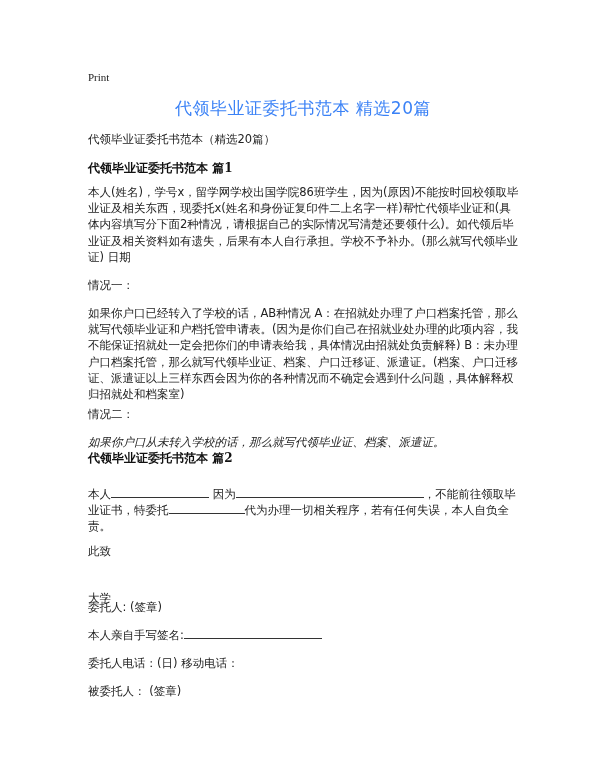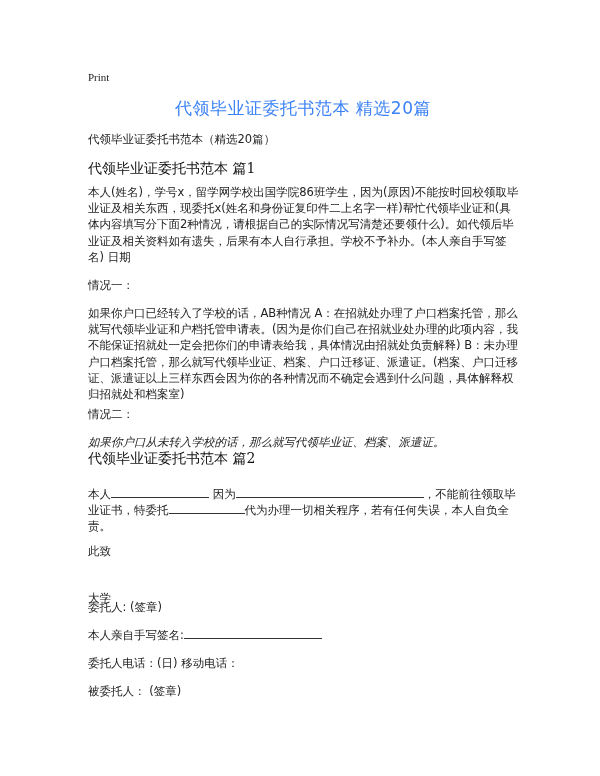--- a/index.html
+++ b/index.html
@@ -2,36 +2,36 @@
 <html><head>
   <meta charset="utf-8">
   <style>
     html, body { margin: 0; padding: 0; background: #ffffff; }
     body { width: 600px; height: 776px; overflow: hidden; position: relative;
            font-family: "DejaVu Sans", "Liberation Sans", sans-serif; color: #111; }
     .page { position: absolute; left: 88px; top: 0; width: 430px; }
     .print { position: absolute; top: 71px; left: 0; font-family: "Liberation Serif", "DejaVu Serif", serif; font-size: 11px; color: #222; }
     .title { position: absolute; top: 97px; left: 0; width: 430px; text-align: center; font-size: 17px; letter-spacing: 0.5px; color: #3b82f6; }
     .p { position: absolute; left: 0; width: 432px; font-size: 11.5px; line-height: 16.2px; color: #222; }
-    .h { font-weight: normal; font-family: "DejaVu Serif", "Liberation Serif", serif; font-size: 14px; color: #111; }
+    .h { font-weight: bold; font-family: "DejaVu Serif", "Liberation Serif", serif; font-size: 12px; color: #111; }
     .blank { display: inline-block; border-bottom: 1px solid #333; height: 11px; vertical-align: baseline; }
   </style>
 </head>
 <body>
 
 <div class="page">
   <div class="print">Print</div>
 
   <div class="title">代领毕业证委托书范本 精选20篇</div>
 
   <div class="p" style="top:131px;">代领毕业证委托书范本（精选20篇）</div>
 
   <div class="p h" style="top:160px;">代领毕业证委托书范本 篇1</div>
 
-  <div class="p" style="top:184px;">本人(姓名)，学号x，留学网学校出国学院86班学生，因为(原因)不能按时回校领取毕业证及相关东西，现委托x(姓名和身份证复印件二上名字一样)帮忙代领毕业证和(具体内容填写分下面2种情况，请根据自己的实际情况写清楚还要领什么)。如代领后毕业证及相关资料如有遗失，后果有本人自行承担。学校不予补办。(本人亲自手写签名) 日期</div>
+  <div class="p" style="top:184px;">本人(姓名)，学号x，留学网学校出国学院86班学生，因为(原因)不能按时回校领取毕业证及相关东西，现委托x(姓名和身份证复印件二上名字一样)帮忙代领毕业证和(具体内容填写分下面2种情况，请根据自己的实际情况写清楚还要领什么)。如代领后毕业证及相关资料如有遗失，后果有本人自行承担。学校不予补办。(那么就写代领毕业证) 日期</div>
 
   <div class="p" style="top:277px;">情况一：</div>
 
   <div class="p" style="top:305px;">如果你户口已经转入了学校的话，AB种情况 A：在招就处办理了户口档案托管，那么就写代领毕业证和户档托管申请表。(因为是你们自己在招就业处办理的此项内容，我不能保证招就处一定会把你们的申请表给我，具体情况由招就处负责解释) B：未办理户口档案托管，那么就写代领毕业证、档案、户口迁移证、派遣证。(档案、户口迁移证、派遣证以上三样东西会因为你的各种情况而不确定会遇到什么问题，具体解释权归招就处和档案室)</div>
 
   <div class="p" style="top:406px;">情况二：</div>
 
   <div class="p" style="top:434px;font-style:italic;">如果你户口从未转入学校的话，那么就写代领毕业证、档案、派遣证。</div>
 
   <div class="p h" style="top:450px;">代领毕业证委托书范本 篇2</div>

